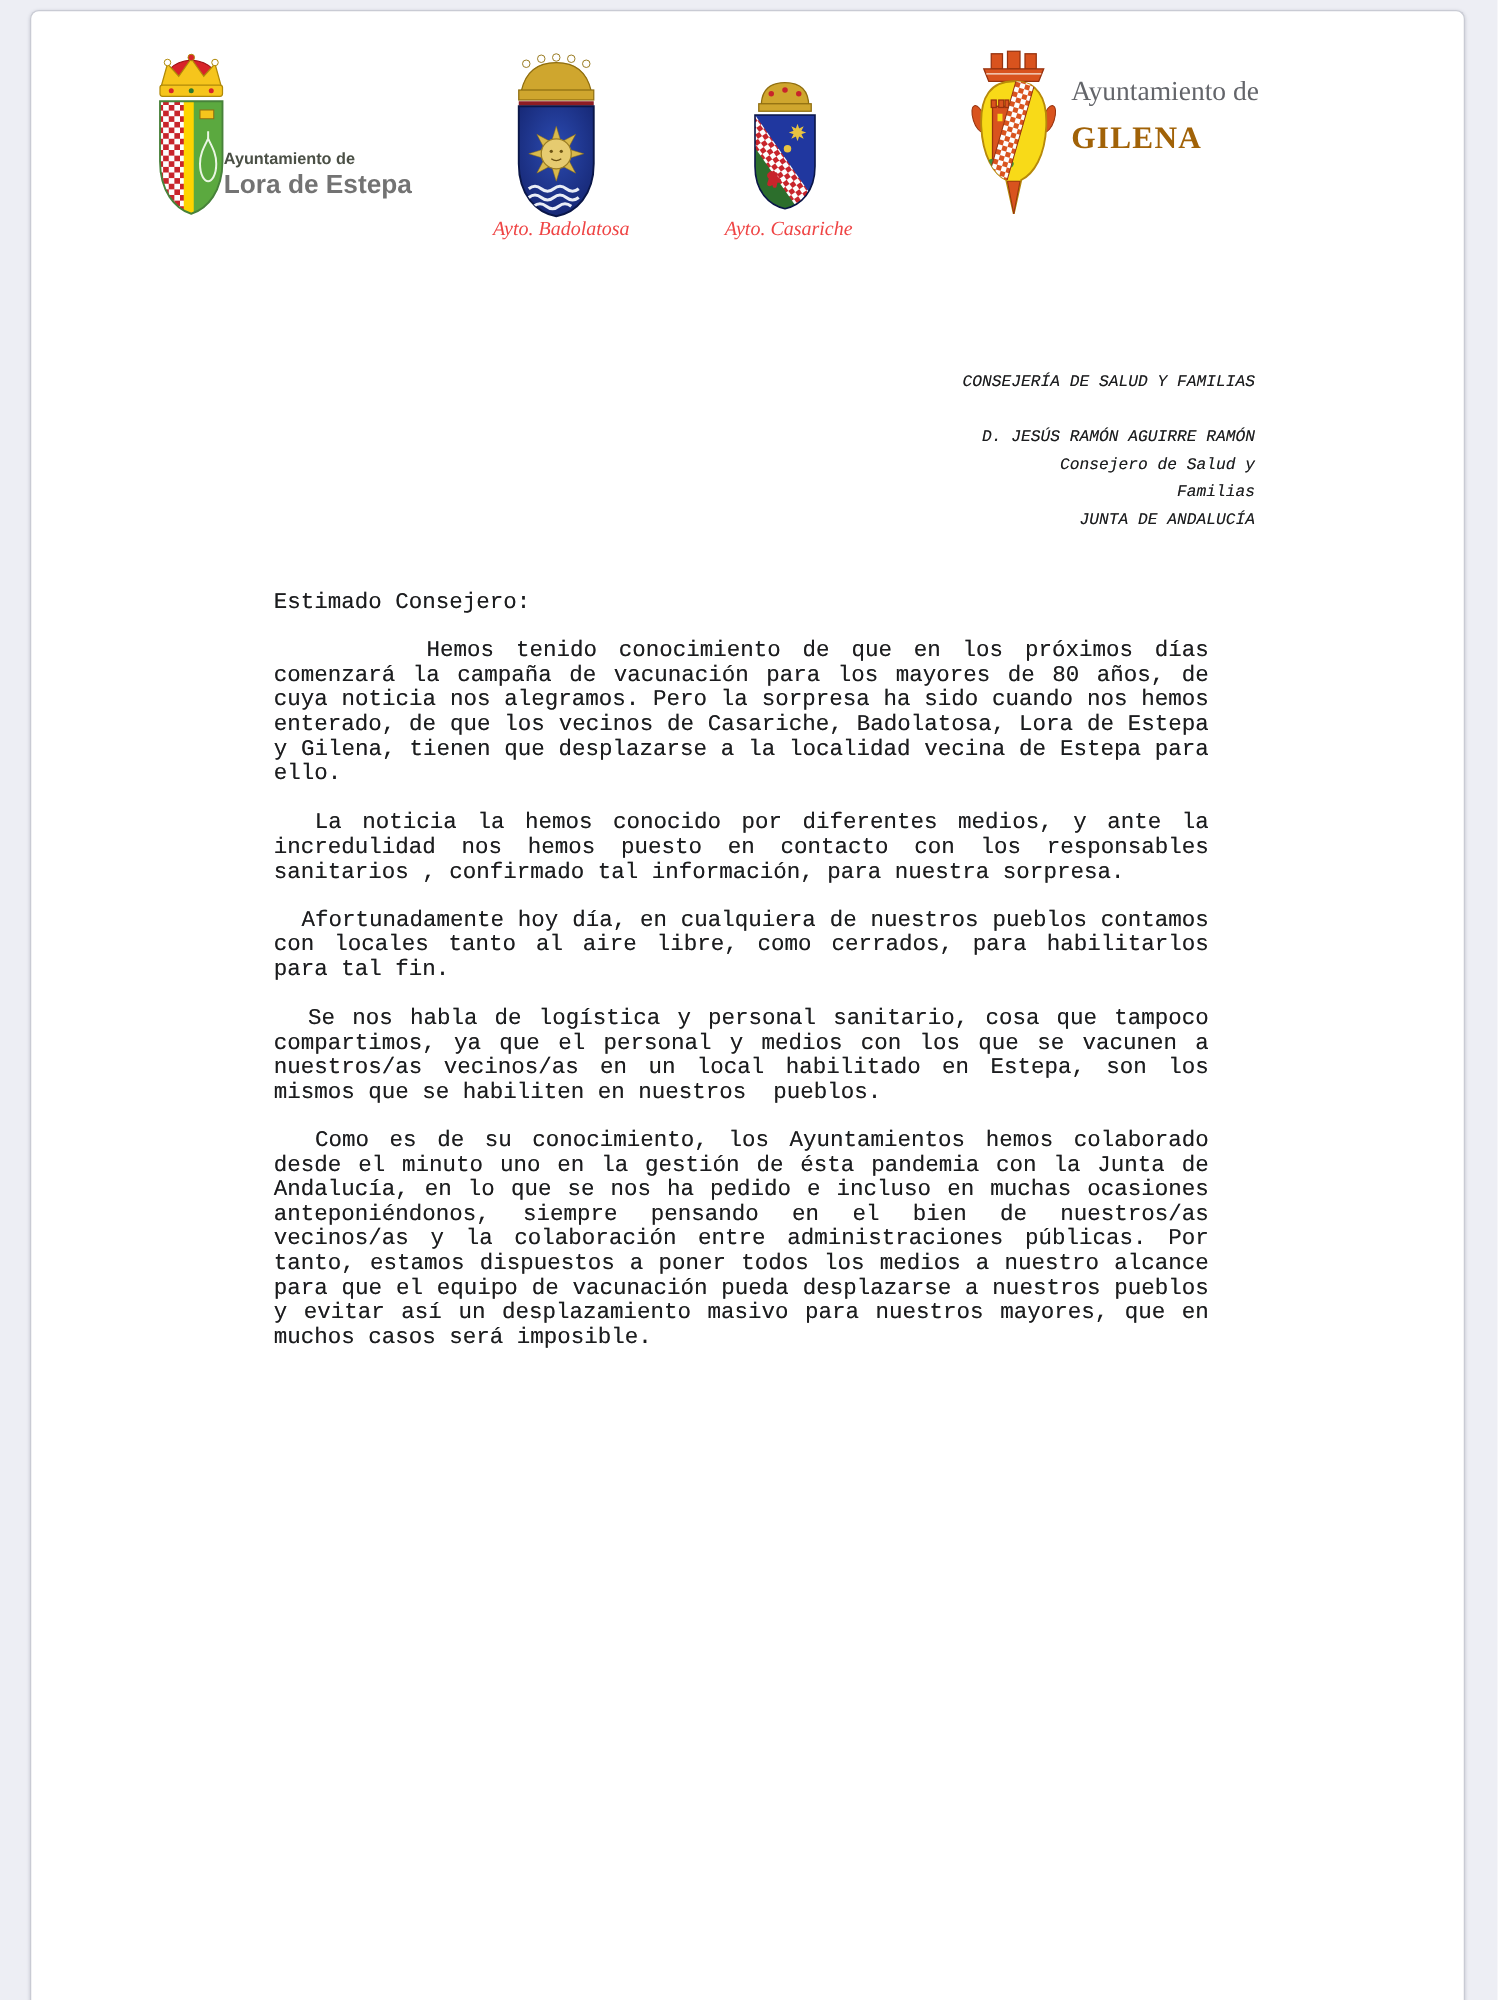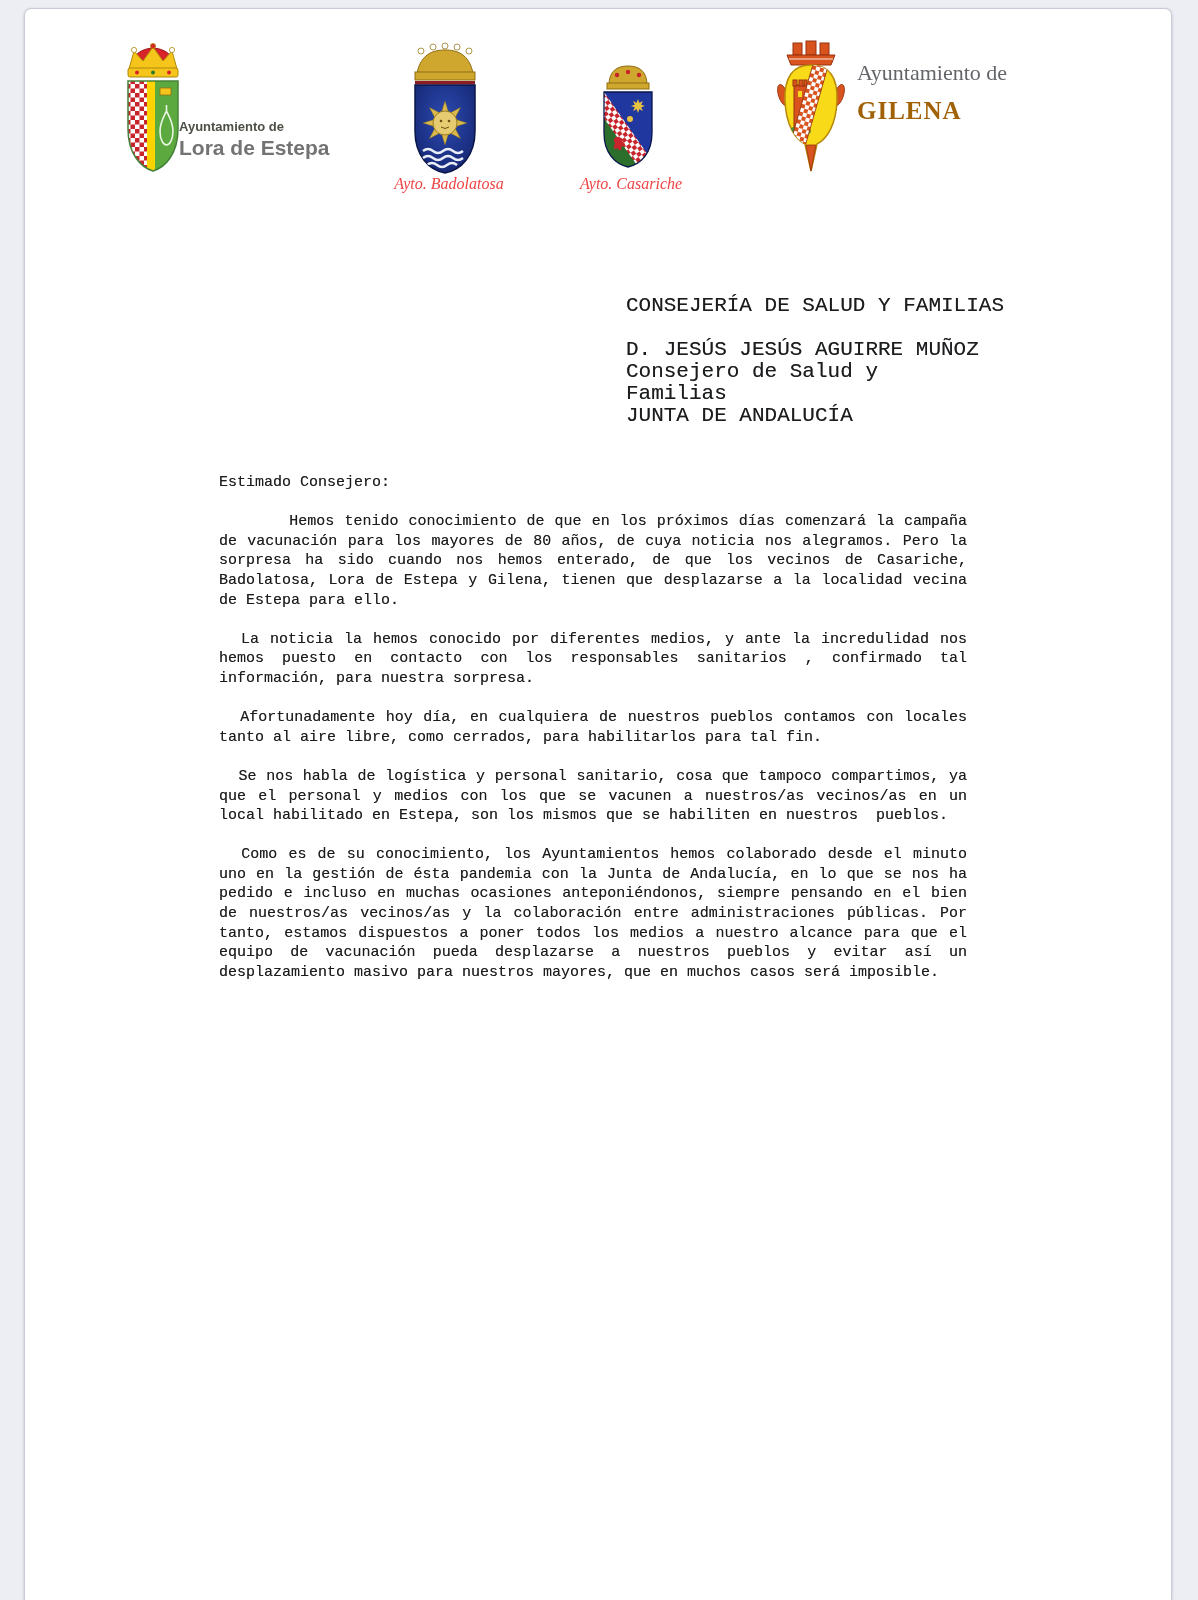--- a/index.html
+++ b/index.html
@@ -30,27 +30,27 @@
   .cap-casariche{left:521px;}
   .gilena-line1{left:832px;top:52px;font:22px/24px "Liberation Serif","DejaVu Serif",serif;color:#63656a;}
   .gilena-line2{left:832px;top:88px;font:bold 25px/27px "Liberation Serif","DejaVu Serif",serif;color:#a16207;letter-spacing:1px;}
 
   
   .typew{
     font-family:"Liberation Mono","DejaVu Sans Mono",monospace;
     color:#1b1c1e;text-shadow:0 0 .5px rgba(0,0,0,.5);
   }
   .recipient{
-    top:286px;right:167px;text-align:left;
-    font-size:21px;line-height:22px;
+    top:286px;right:167px;text-align:right;
+    font-size:13px;line-height:22px;font-style:italic;
   }
   .recipient-name{margin-top:22px;}
   .letter-body{
     left:194px;top:464px;width:748px;
-    font-size:15px;line-height:19.6px;
+    font-size:18px;line-height:19.6px;
   }
   .salutation{margin:0 0 19.6px 0;white-space:pre-wrap;}
   .para{margin:0 0 19.6px 0;text-align:justify;white-space:pre-wrap;}
 </style>
 </head>
 <body>
 
 <div class="page">
 
   <header>
@@ -202,21 +202,21 @@
           </g>
       </g>
       <path d="M37,106 L47,106 L42,132 Z" fill="#d9531e" stroke="#96320e" stroke-width=".8"></path>
     </svg>
     <div class="abs gilena-line1">Ayuntamiento de</div>
     <div class="abs gilena-line2">GILENA</div>
   </header>
 
   <section class="abs typew recipient">
     <div>CONSEJERÍA DE SALUD Y FAMILIAS</div>
-    <div class="recipient-name">D. JESÚS JESÚS AGUIRRE MUÑOZ</div>
+    <div class="recipient-name">D. JESÚS RAMÓN AGUIRRE RAMÓN</div>
     <div>Consejero de Salud y</div>
     <div>Familias</div>
     <div>JUNTA DE ANDALUCÍA</div>
   </section>
 
   <section class="abs typew letter-body">
     <p class="salutation">Estimado Consejero:</p>
     <p class="para">       Hemos tenido conocimiento de que en los próximos días comenzará la campaña de vacunación para los mayores de 80 años, de cuya noticia nos alegramos. Pero la sorpresa ha sido cuando nos hemos enterado, de que los vecinos de Casariche, Badolatosa, Lora de Estepa y Gilena, tienen que desplazarse a la localidad vecina de Estepa para ello.</p>
     <p class="para">  La noticia la hemos conocido por diferentes medios, y ante la incredulidad nos hemos puesto en contacto con los responsables sanitarios , confirmado tal información, para nuestra sorpresa.</p>
     <p class="para">  Afortunadamente hoy día, en cualquiera de nuestros pueblos contamos con locales tanto al aire libre, como cerrados, para habilitarlos para tal fin.</p>

